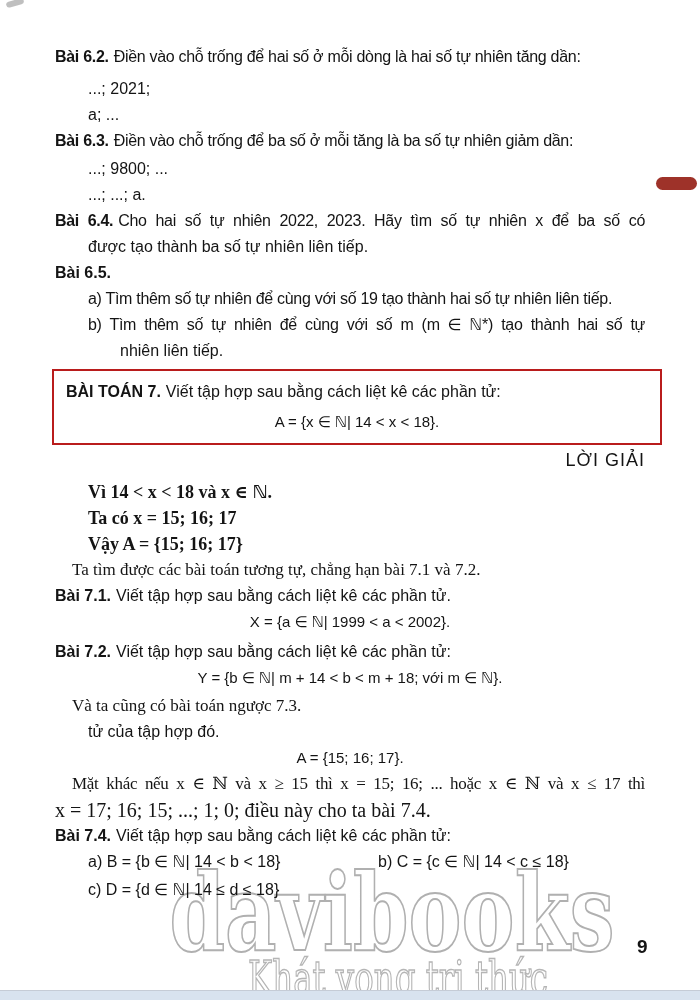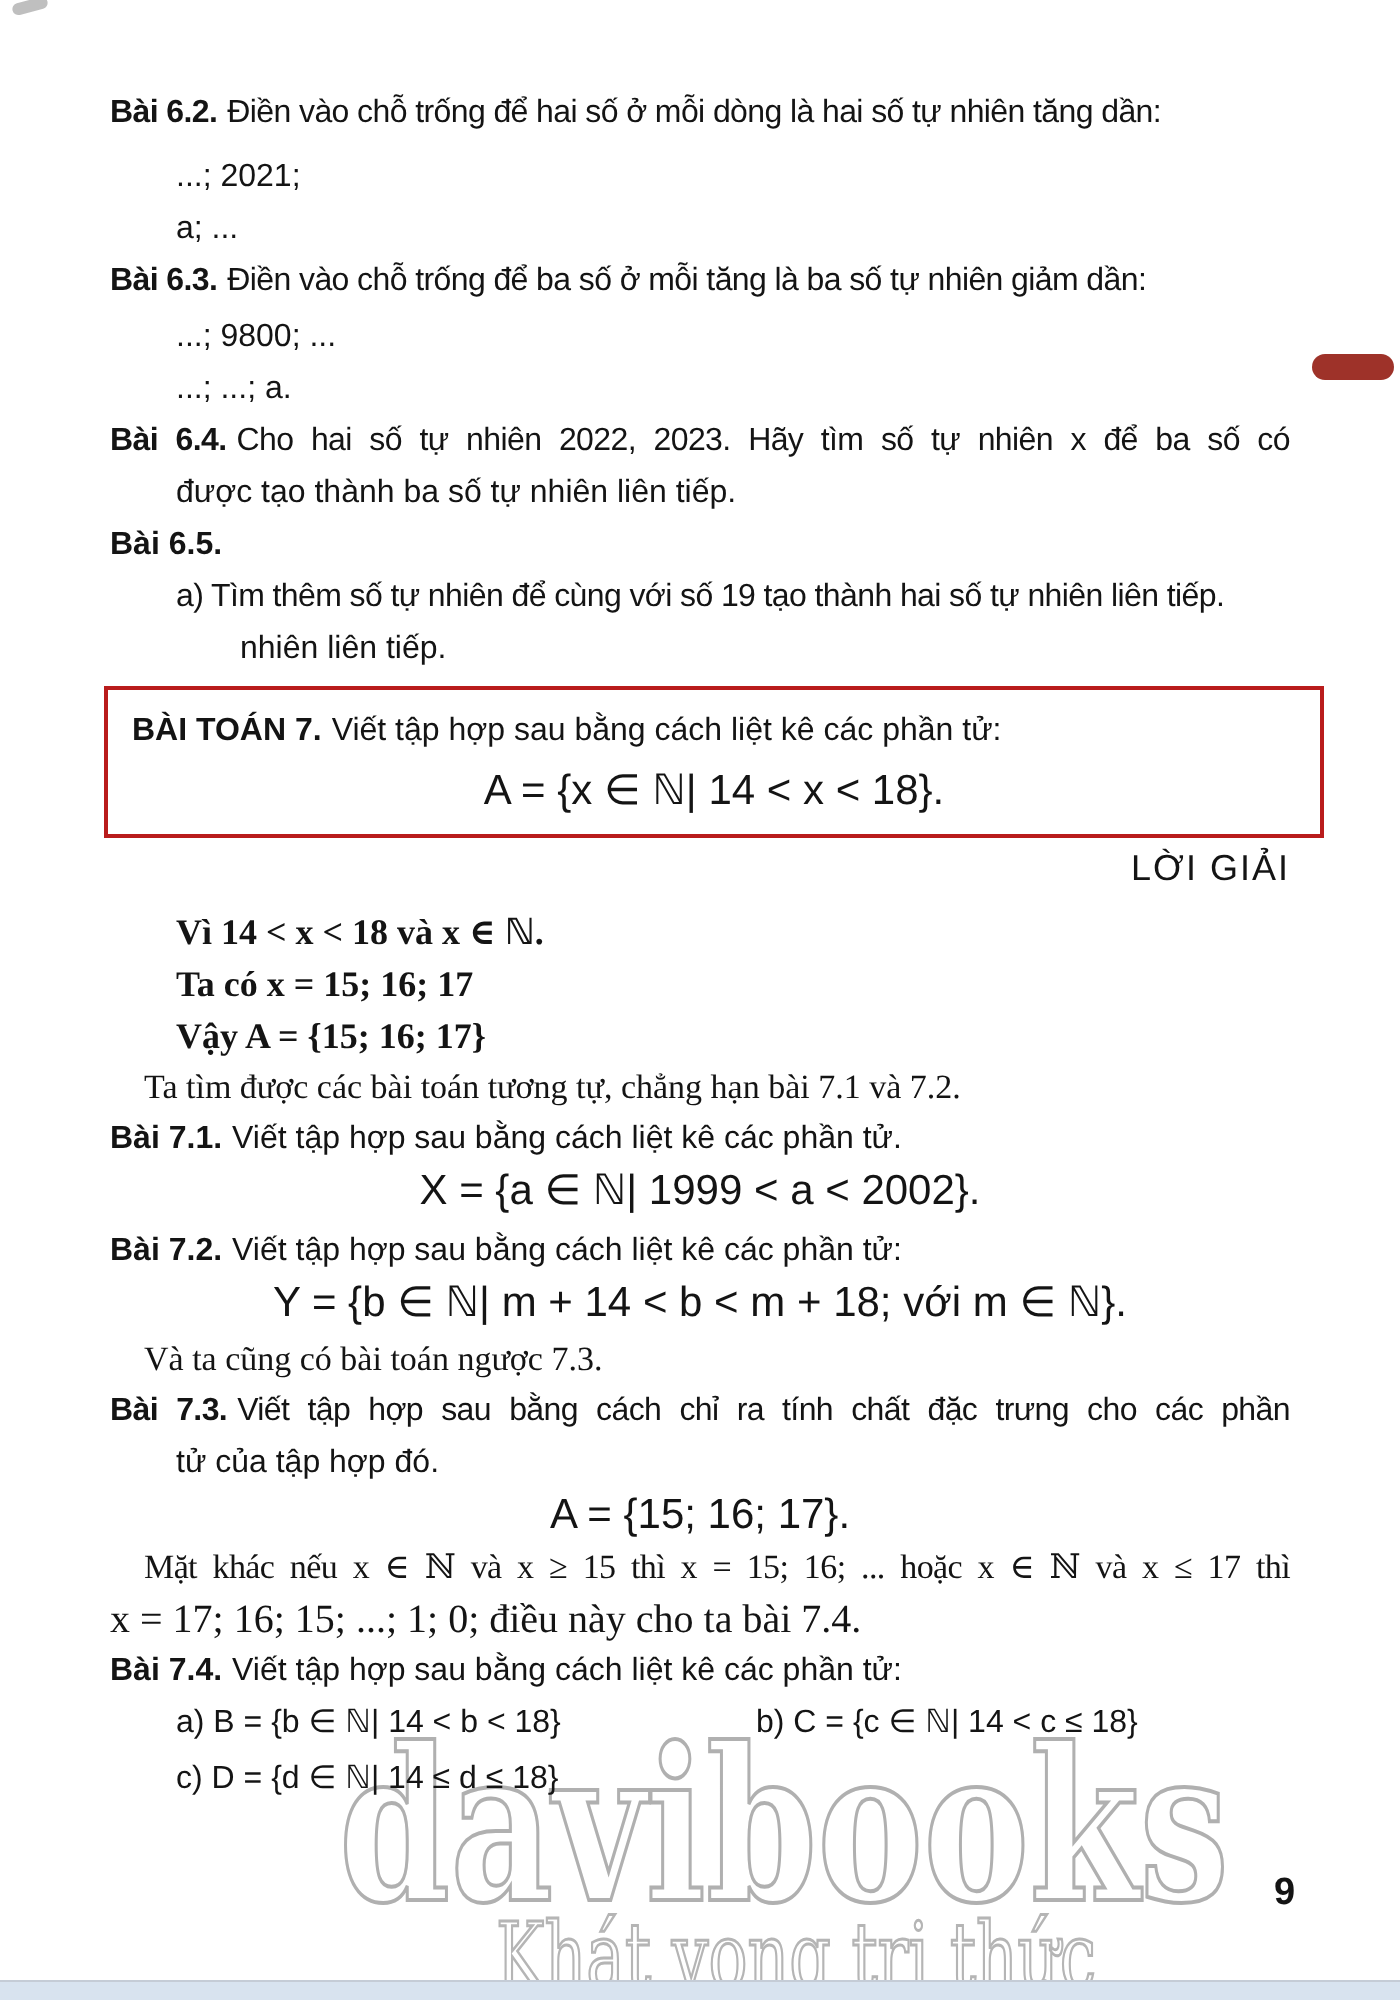--- a/index.html
+++ b/index.html
@@ -10,21 +10,21 @@
   }
   .watermark { position:absolute; left:0; top:850px; z-index:0; pointer-events:none; }
   .content { position:absolute; left:55px; top:44px; width:590px; z-index:1; }
   .ln { font-size:16px; line-height:26px; white-space:nowrap; }
   .lbl { font-weight:bold; margin-right:5px; }
   .tight { letter-spacing:-0.3px; }
   .jst { white-space:normal; text-align:justify; text-align-last:justify; }
   .sub { padding-left:33px; }
   .cont { padding-left:33px; }
   .cont2 { padding-left:65px; }
-  .ctr { text-align:center; white-space:normal; font-size:21px; }
+  .ctr { text-align:center; white-space:normal; font-size:15px; }
   .title { text-align:right; white-space:normal; font-size:18px; letter-spacing:1px; margin-top:2px; }
   .serif { font-family:"Liberation Serif","DejaVu Serif","DejaVu Sans",serif; font-size:17px; padding-left:17px; }
   .serifc { font-family:"Liberation Serif","DejaVu Serif","DejaVu Sans",serif; font-size:20px; }
   .sbold { font-family:"Liberation Serif","DejaVu Serif","DejaVu Sans",serif; font-size:18px; font-weight:bold; padding-left:33px; }
   .mt2{margin-top:2px;} .mt4{margin-top:4px;} .mt6{margin-top:6px;}
   .probbox {
     margin:5px 0 0 -3px; width:calc(100% + 20px); box-sizing:border-box;
     border:2px solid #b91c1c; padding:8px 12px;
   }
   .probbox .ctr { margin-top:4px; }
@@ -59,20 +59,21 @@
 
     <div class="ln tight"><span class="lbl">Bài 6.3.</span><span>Điền vào chỗ trống để ba số ở mỗi tăng là ba số tự nhiên giảm dần:</span></div>
     <div class="ln sub mt2">...; 9800; ...</div>
     <div class="ln sub">...; ...; a.</div>
 
     <div class="ln jst tight"><span class="lbl">Bài 6.4.</span><span>Cho hai số tự nhiên 2022, 2023. Hãy tìm số tự nhiên x để ba số có</span></div>
     <div class="ln cont">được tạo thành ba số tự nhiên liên tiếp.</div>
 
     <div class="ln"><span class="lbl">Bài 6.5.</span></div>
     <div class="ln sub tight">a) Tìm thêm số tự nhiên để cùng với số 19 tạo thành hai số tự nhiên liên tiếp.</div>
+    <div class="ln sub jst tight">b) Tìm thêm số tự nhiên để cùng với số m (m ∈ ℕ*) tạo thành hai số tự</div>
     <div class="ln cont2">nhiên liên tiếp.</div>
 
     <div class="probbox">
       <div class="ln" style="white-space:normal;"><span class="lbl">BÀI TOÁN 7.</span><span>Viết tập hợp sau bằng cách liệt kê các phần tử:</span></div>
       <div class="ln ctr">A = {x ∈ ℕ| 14 &lt; x &lt; 18}.</div>
     </div>
 
     <div class="ln title">LỜI GIẢI</div>
 
     <div class="ln sbold mt6">Vì 14 &lt; x &lt; 18 và x ∈ ℕ.</div>
@@ -81,21 +82,20 @@
     <div class="ln serif">Ta tìm được các bài toán tương tự, chẳng hạn bài 7.1 và 7.2.</div>
 
     <div class="ln"><span class="lbl">Bài 7.1.</span><span>Viết tập hợp sau bằng cách liệt kê các phần tử.</span></div>
     <div class="ln ctr">X = {a ∈ ℕ| 1999 &lt; a &lt; 2002}.</div>
 
     <div class="ln mt4"><span class="lbl">Bài 7.2.</span><span>Viết tập hợp sau bằng cách liệt kê các phần tử:</span></div>
     <div class="ln ctr">Y = {b ∈ ℕ| m + 14 &lt; b &lt; m + 18; với m ∈ ℕ}.</div>
 
     <div class="ln serif mt2">Và ta cũng có bài toán ngược 7.3.</div>
 
-    <div class="ln jst tight"><span class="lbl">Bài 7.3.</span><span>Viết tập hợp sau bằng cách chỉ ra tính chất đặc trưng cho các phần</span></div>
     <div class="ln cont">tử của tập hợp đó.</div>
     <div class="ln ctr">A = {15; 16; 17}.</div>
 
     <div class="ln serif jst tight">Mặt khác nếu x ∈ ℕ và x ≥ 15 thì x = 15; 16; ... hoặc x ∈ ℕ và x ≤ 17 thì</div>
     <div class="ln serifc">x = 17; 16; 15; ...; 1; 0; điều này cho ta bài 7.4.</div>
 
     <div class="ln"><span class="lbl">Bài 7.4.</span><span>Viết tập hợp sau bằng cách liệt kê các phần tử:</span></div>
     <div class="ln row">
       <span>a) B = {b ∈ ℕ| 14 &lt; b &lt; 18}</span>
       <span class="colb">b) C = {c ∈ ℕ| 14 &lt; c ≤ 18}</span>

